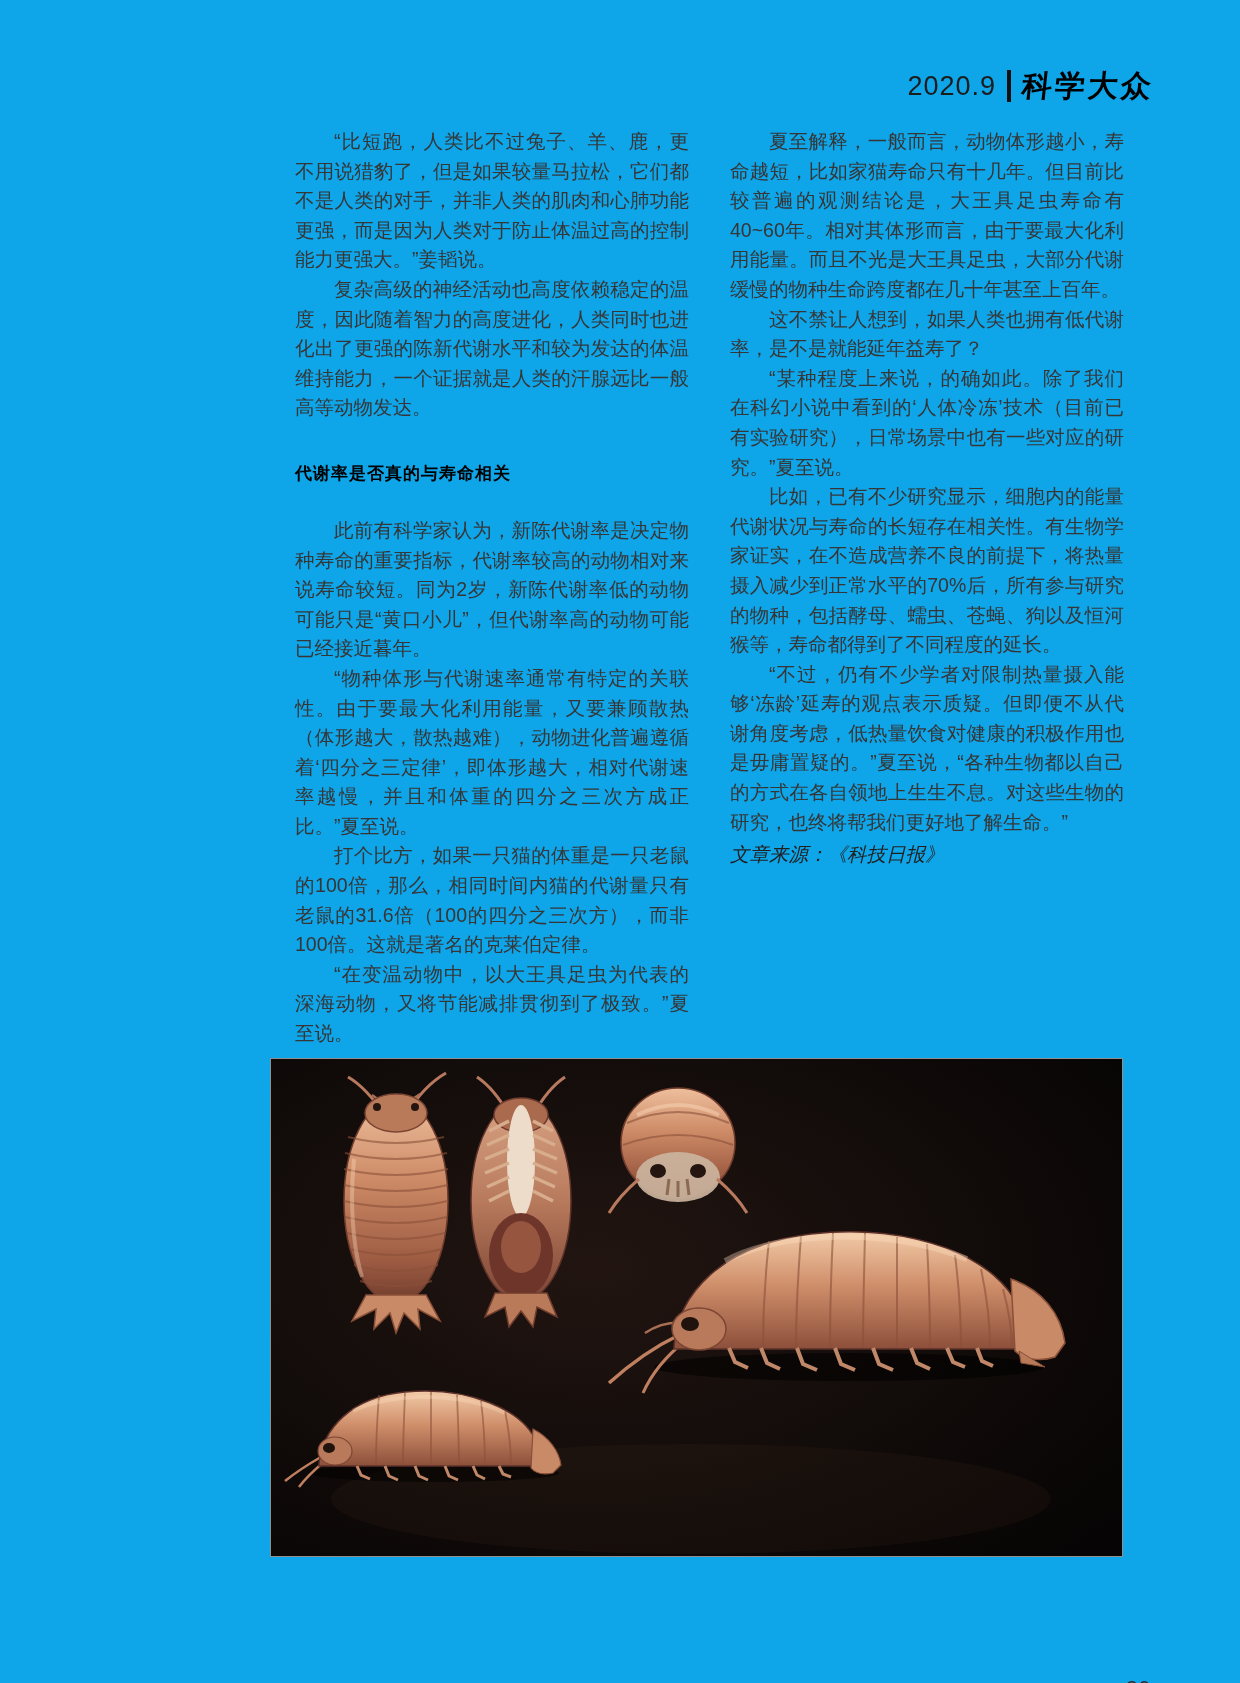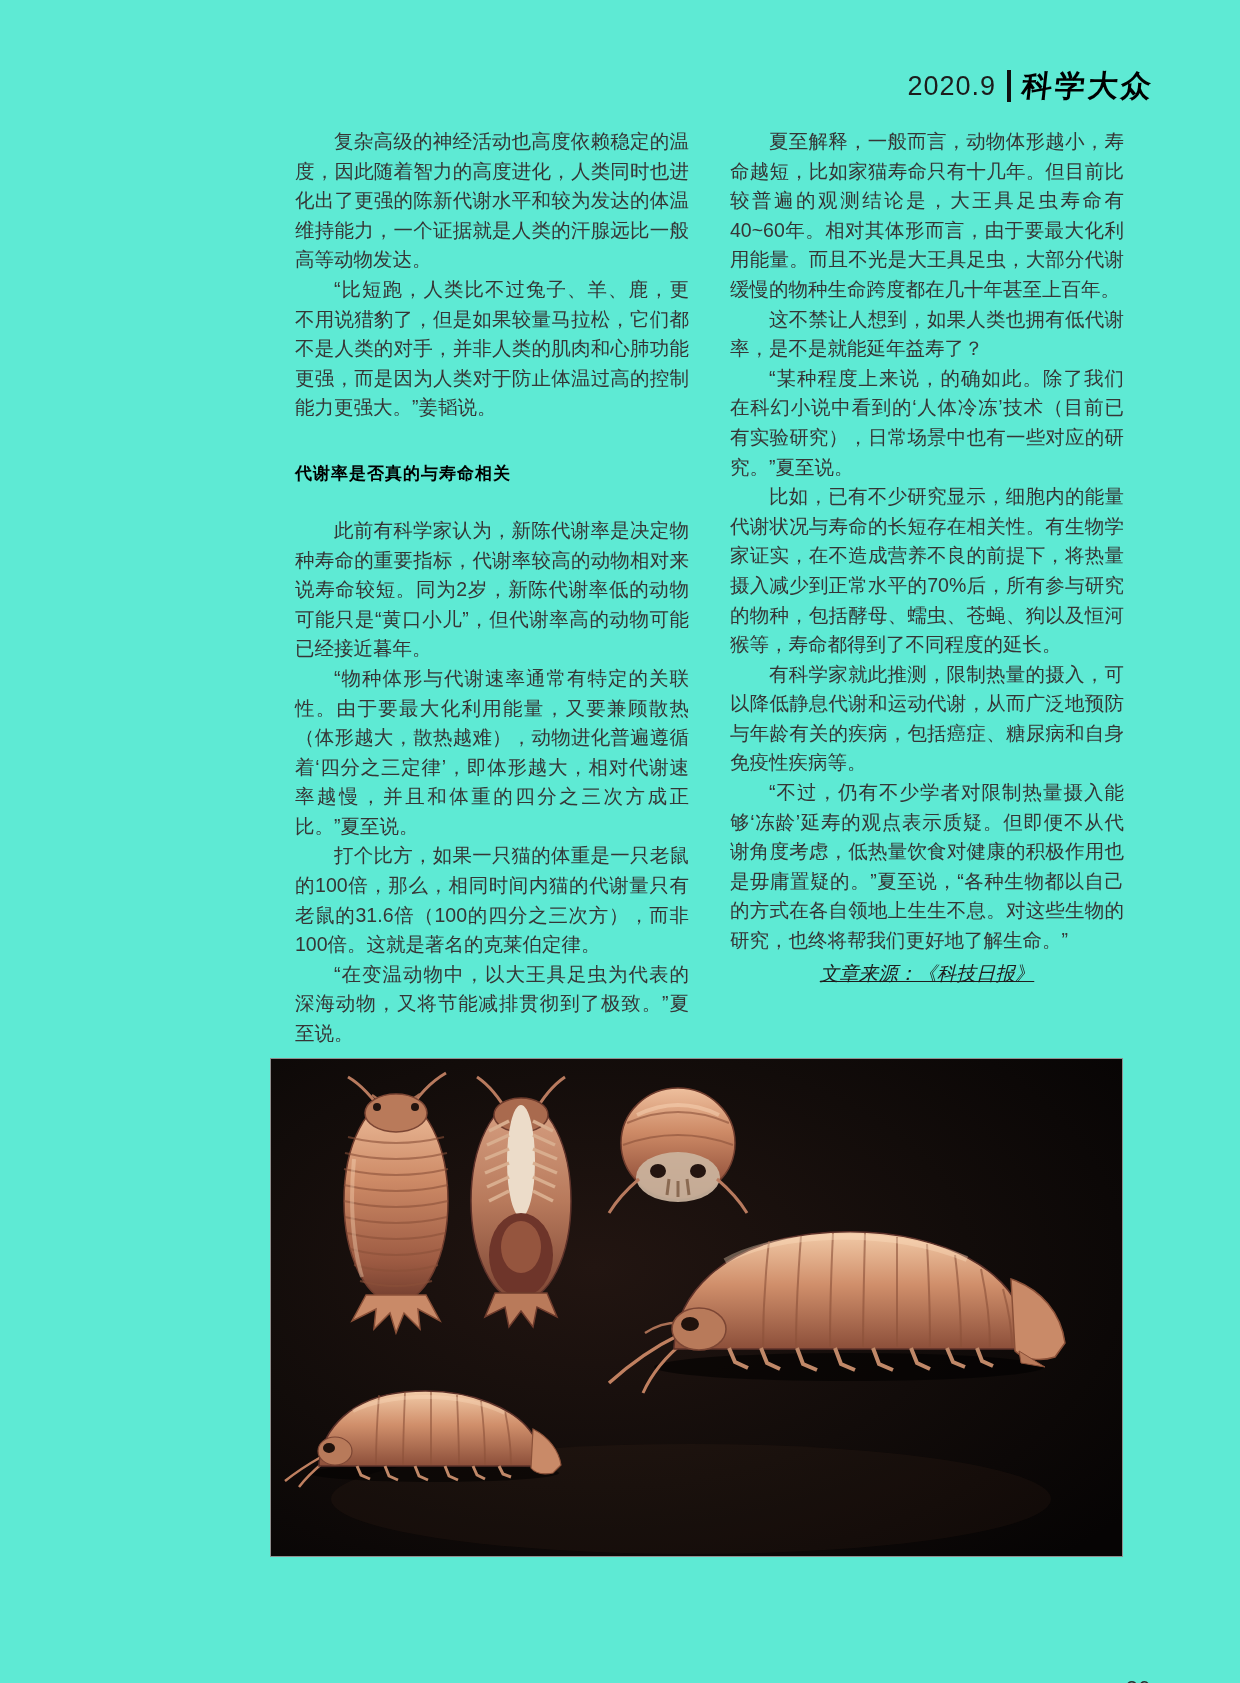--- a/index.html
+++ b/index.html
@@ -1,19 +1,19 @@
 <!DOCTYPE html>
 <html><head>
 <meta charset="utf-8">
 <style>
   html,body { margin:0; padding:0; background:#ffffff; }
   .page {
     position:relative;
     width:1240px; height:1683px;
-    background:#5eead4;
+    background:#0ea5e9;
     font-family:"Liberation Sans","DejaVu Sans",sans-serif;
     overflow:hidden;
   }
 
   
   .header {
     position:absolute; top:68px; right:86px;
     display:flex; align-items:center; gap:11px;
     height:36px;
   }
@@ -41,24 +41,23 @@
   .col p { margin:0; text-indent:2em; }
   .col p.no-indent { text-indent:0; }
   .section-heading {
     font-size:17px; font-weight:700; color:#000;
     margin:36px 0 27px 0; letter-spacing:1px;
     text-indent:0; line-height:30px;
   }
   .attribution {
     font-family:"Liberation Serif","DejaVu Serif",serif;
     font-style:italic;
-    text-align:center; text-indent:0 !important;
+    text-align:left; text-indent:0 !important;
     font-size:19.5px; line-height:35px; color:#1f1f1f;
     margin-top:4px;
-    text-decoration:underline;
   }
 
   
   .figure {
     position:absolute; left:270px; top:1058px;
     width:851px; height:497px;
     border:1px solid #8f8f8f; box-sizing:content-box;
     background:#0b0809;
   }
   .figure svg { display:block; }
@@ -74,35 +73,34 @@
 
 <div class="page">
 
   <div class="header">
     <span class="issue">2020.9</span>
     <span class="header-divider"></span>
     <span class="magazine-logo">科学大众</span>
   </div>
 
   <div class="col col-left">
+    <p>“比短跑，人类比不过兔子、羊、鹿，更不用说猎豹了，但是如果较量马拉松，它们都不是人类的对手，并非人类的肌肉和心肺功能更强，而是因为人类对于防止体温过高的控制能力更强大。”姜韬说。</p>
     <p>复杂高级的神经活动也高度依赖稳定的温度，因此随着智力的高度进化，人类同时也进化出了更强的陈新代谢水平和较为发达的体温维持能力，一个证据就是人类的汗腺远比一般高等动物发达。</p>
-    <p>“比短跑，人类比不过兔子、羊、鹿，更不用说猎豹了，但是如果较量马拉松，它们都不是人类的对手，并非人类的肌肉和心肺功能更强，而是因为人类对于防止体温过高的控制能力更强大。”姜韬说。</p>
     <h2 class="section-heading">代谢率是否真的与寿命相关</h2>
     <p>此前有科学家认为，新陈代谢率是决定物种寿命的重要指标，代谢率较高的动物相对来说寿命较短。同为2岁，新陈代谢率低的动物可能只是“黄口小儿”，但代谢率高的动物可能已经接近暮年。</p>
     <p>“物种体形与代谢速率通常有特定的关联性。由于要最大化利用能量，又要兼顾散热（体形越大，散热越难），动物进化普遍遵循着‘四分之三定律’，即体形越大，相对代谢速率越慢，并且和体重的四分之三次方成正比。”夏至说。</p>
     <p>打个比方，如果一只猫的体重是一只老鼠的100倍，那么，相同时间内猫的代谢量只有老鼠的31.6倍（100的四分之三次方），而非100倍。这就是著名的克莱伯定律。</p>
     <p>“在变温动物中，以大王具足虫为代表的深海动物，又将节能减排贯彻到了极致。”夏至说。</p>
   </div>
 
   <div class="col col-right">
     <p>夏至解释，一般而言，动物体形越小，寿命越短，比如家猫寿命只有十几年。但目前比较普遍的观测结论是，大王具足虫寿命有40~60年。相对其体形而言，由于要最大化利用能量。而且不光是大王具足虫，大部分代谢缓慢的物种生命跨度都在几十年甚至上百年。</p>
     <p>这不禁让人想到，如果人类也拥有低代谢率，是不是就能延年益寿了？</p>
     <p>“某种程度上来说，的确如此。除了我们在科幻小说中看到的‘人体冷冻’技术（目前已有实验研究），日常场景中也有一些对应的研究。”夏至说。</p>
     <p>比如，已有不少研究显示，细胞内的能量代谢状况与寿命的长短存在相关性。有生物学家证实，在不造成营养不良的前提下，将热量摄入减少到正常水平的70%后，所有参与研究的物种，包括酵母、蠕虫、苍蝇、狗以及恒河猴等，寿命都得到了不同程度的延长。</p>
-    <p>有科学家就此推测，限制热量的摄入，可以降低静息代谢和运动代谢，从而广泛地预防与年龄有关的疾病，包括癌症、糖尿病和自身免疫性疾病等。</p>
     <p>“不过，仍有不少学者对限制热量摄入能够‘冻龄’延寿的观点表示质疑。但即便不从代谢角度考虑，低热量饮食对健康的积极作用也是毋庸置疑的。”夏至说，“各种生物都以自己的方式在各自领地上生生不息。对这些生物的研究，也终将帮我们更好地了解生命。”</p>
     <p class="attribution">文章来源：《科技日报》</p>
   </div>
 
   <div class="figure">
     <svg width="851" height="497" viewBox="0 0 851 497">
       <defs>
         <radialGradient id="bgGlow" cx="38%" cy="42%" r="80%">
           <stop offset="0%" stop-color="#221511"></stop>
           <stop offset="55%" stop-color="#120c0a"></stop>

